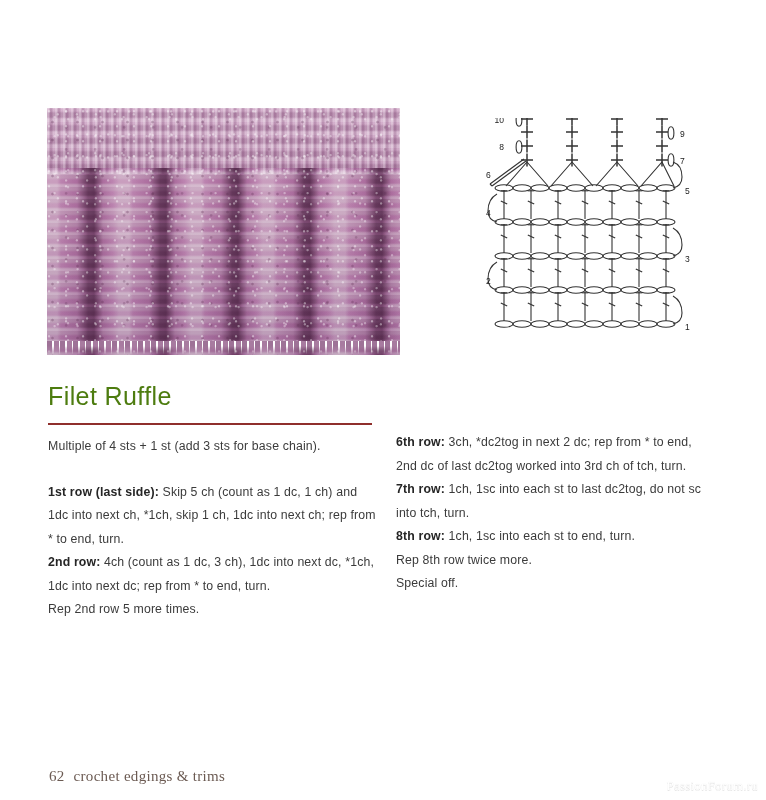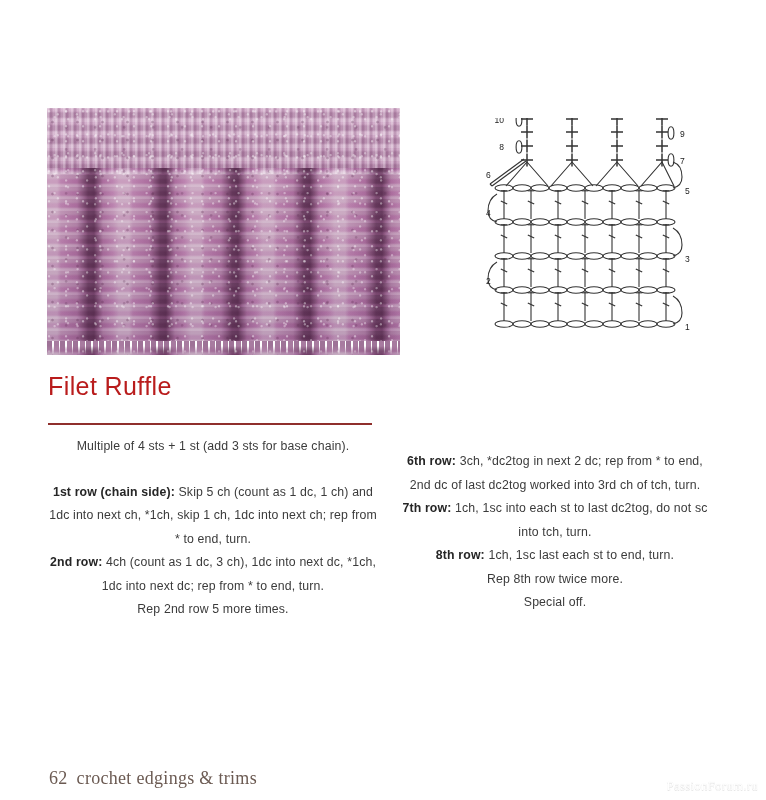--- a/index.html
+++ b/index.html
@@ -122,59 +122,59 @@
     top: 118px;
     width: 212px;
     height: 220px;
   }
   .chart svg { display: block; width: 100%; height: 100%; }
 
   
   .title {
     position: absolute;
     left: 48px;
-    top: 372px;
+    top: 382px;
     font-size: 25px;
     font-weight: 300;
     letter-spacing: 0.4px;
-    color: #b91c1c;
+    color: #4d7c0f;
     white-space: nowrap;
   }
   .title-rule {
     position: absolute;
     left: 48px;
     top: 423px;
     width: 324px;
     height: 1.5px;
     background: #8f2f2c;
   }
 
   
   .col {
     position: absolute;
     font-size: 12.3px;
     line-height: 23.5px;
     color: #3b3b3b;
     letter-spacing: 0.15px;
   }
   .col-left  { left: 48px;  top: 435px; width: 330px; }
-  .col-right { left: 396px; top: 450px; width: 318px; }
-
-  .para { margin: 0; text-align: center; }
+  .col-right { left: 396px; top: 431px; width: 318px; }
+
+  .para { margin: 0; }
   .para + .para { margin-top: 0; }
   .spacer { height: 22px; }
   b, .lead { font-weight: bold; color: #262626; }
 
   
   .footer {
     position: absolute;
     left: 49px;
     top: 768px;
     font-family: "Liberation Serif", serif;
-    font-size: 18px;
+    font-size: 15px;
     color: #6b5a52;
     letter-spacing: 0.3px;
   }
   .footer .pagenum { margin-right: 9px; }
 
   .watermark {
     position: absolute;
     right: 8px;
     top: 778px;
     font-family: "Liberation Serif", serif;
@@ -400,39 +400,39 @@
 
 <div class="title">Filet Ruffle</div>
 <div class="title-rule"></div>
 
 <div class="col col-left">
   <p class="para">
     <span>Multiple of 4 sts + 1 st (add 3 sts for base chain).</span>
   </p>
   <div class="spacer"></div>
   <p class="para">
-    <b>1st row (chain side):</b><span> Skip 5 ch (count as 1 dc, 1 ch) and 1dc into next ch, *1ch, skip 1 ch, 1dc into next ch; rep from * to end, turn.</span>
+    <b>1st row (last side):</b><span> Skip 5 ch (count as 1 dc, 1 ch) and 1dc into next ch, *1ch, skip 1 ch, 1dc into next ch; rep from * to end, turn.</span>
   </p>
   <p class="para">
     <b>2nd row:</b><span> 4ch (count as 1 dc, 3 ch), 1dc into next dc, *1ch, 1dc into next dc; rep from * to end, turn.</span>
   </p>
   <p class="para">
     <span>Rep 2nd row 5 more times.</span>
   </p>
 </div>
 
 <div class="col col-right">
   <p class="para">
     <b>6th row:</b><span> 3ch, *dc2tog in next 2 dc; rep from * to end, 2nd dc of last dc2tog worked into 3rd ch of tch, turn.</span>
   </p>
   <p class="para">
     <b>7th row:</b><span> 1ch, 1sc into each st to last dc2tog, do not sc into tch, turn.</span>
   </p>
   <p class="para">
-    <b>8th row:</b><span> 1ch, 1sc last each st to end, turn.</span>
+    <b>8th row:</b><span> 1ch, 1sc into each st to end, turn.</span>
   </p>
   <p class="para">
     <span>Rep 8th row twice more.</span>
   </p>
   <p class="para">
     <span>Special off.</span>
   </p>
 </div>
 
 <div class="footer">

